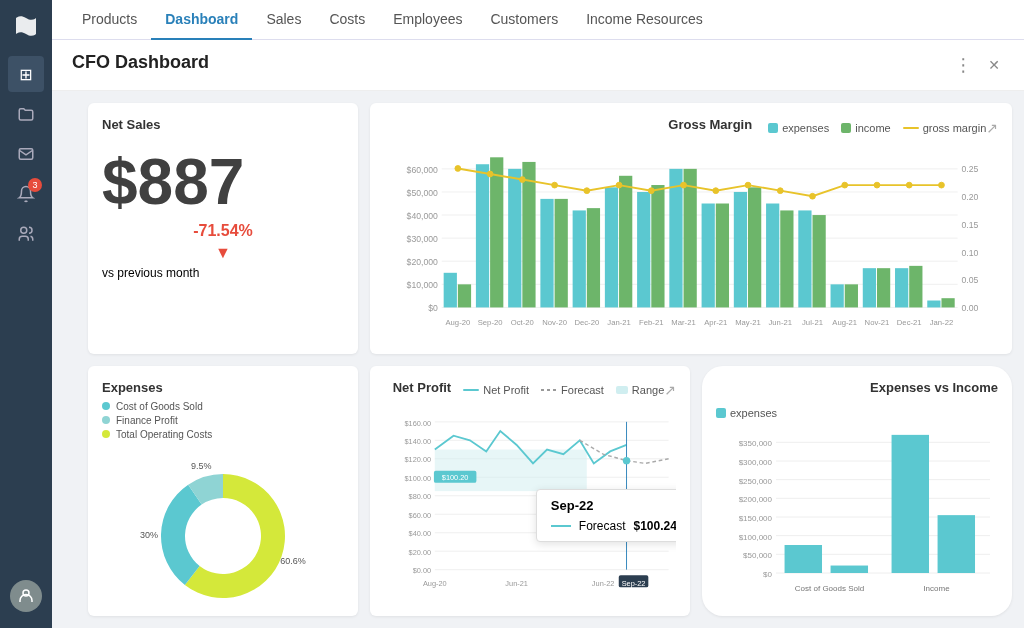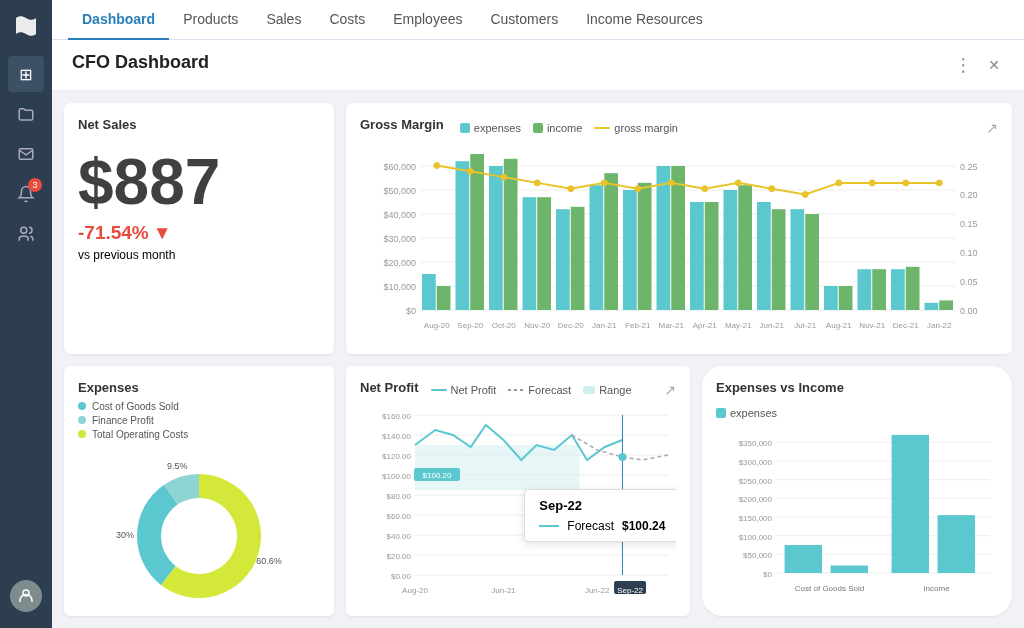--- a/index.html
+++ b/index.html
@@ -128,20 +128,21 @@
 
     
     .grid {
       flex: 1;
       display: grid;
       grid-template-columns: 270px 1fr 310px;
       grid-template-rows: 1fr 1fr;
       gap: 12px;
       padding: 12px;
       overflow: hidden;
+      margin-left: 24px;
     }
 
     
     .card {
       background: #fff;
       border-radius: 6px;
       padding: 14px;
       display: flex;
       flex-direction: column;
       box-shadow: 0 1px 3px rgba(0,0,0,0.07);
@@ -161,41 +162,42 @@
     }
     .net-sales-value {
       font-size: 64px;
       font-weight: 700;
       color: #404040;
       line-height: 1;
       margin: 12px 0 8px;
     }
     .net-sales-change {
       color: #e74c3c;
-      font-size: 19px;
+      font-size: 16px;
       font-weight: 600;
       display: flex;
       align-items: center;
       gap: 4px;
+      flex-direction: column;
     }
     .net-sales-sub {
       color: #000000;
       font-size: 12px;
       margin-top: 4px;
     }
 
     
     .gross-margin-card {
       grid-column: 2 / 4;
       grid-row: 1;
     }
     .card-header {
       display: flex;
       align-items: center;
-      justify-content: space-between;
+      justify-content: flex-end;
       margin-bottom: 6px;
     }
     .legend {
       display: flex;
       gap: 12px;
       align-items: center;
       font-size: 11px;
       color: #555;
     }
     .legend-item {
@@ -294,22 +296,22 @@
     <svg width="18" height="18" viewBox="0 0 24 24" fill="none" stroke="#fff" stroke-width="2">
         <circle cx="12" cy="8" r="4"></circle>
         <path d="M4 20v-2a8 8 0 0116 0v2"></path>
       </svg>
   </div>
 </div>
 
 <div class="main">
 
   <nav class="topnav">
+    <div class="nav-item">Products</div>
     <div class="nav-item active">Dashboard</div>
-    <div class="nav-item">Products</div>
     <div class="nav-item">Sales</div>
     <div class="nav-item">Costs</div>
     <div class="nav-item">Employees</div>
     <div class="nav-item">Customers</div>
     <div class="nav-item">Income Resources</div>
   </nav>
 
   <div class="content">
 
     <div class="dash-header">

